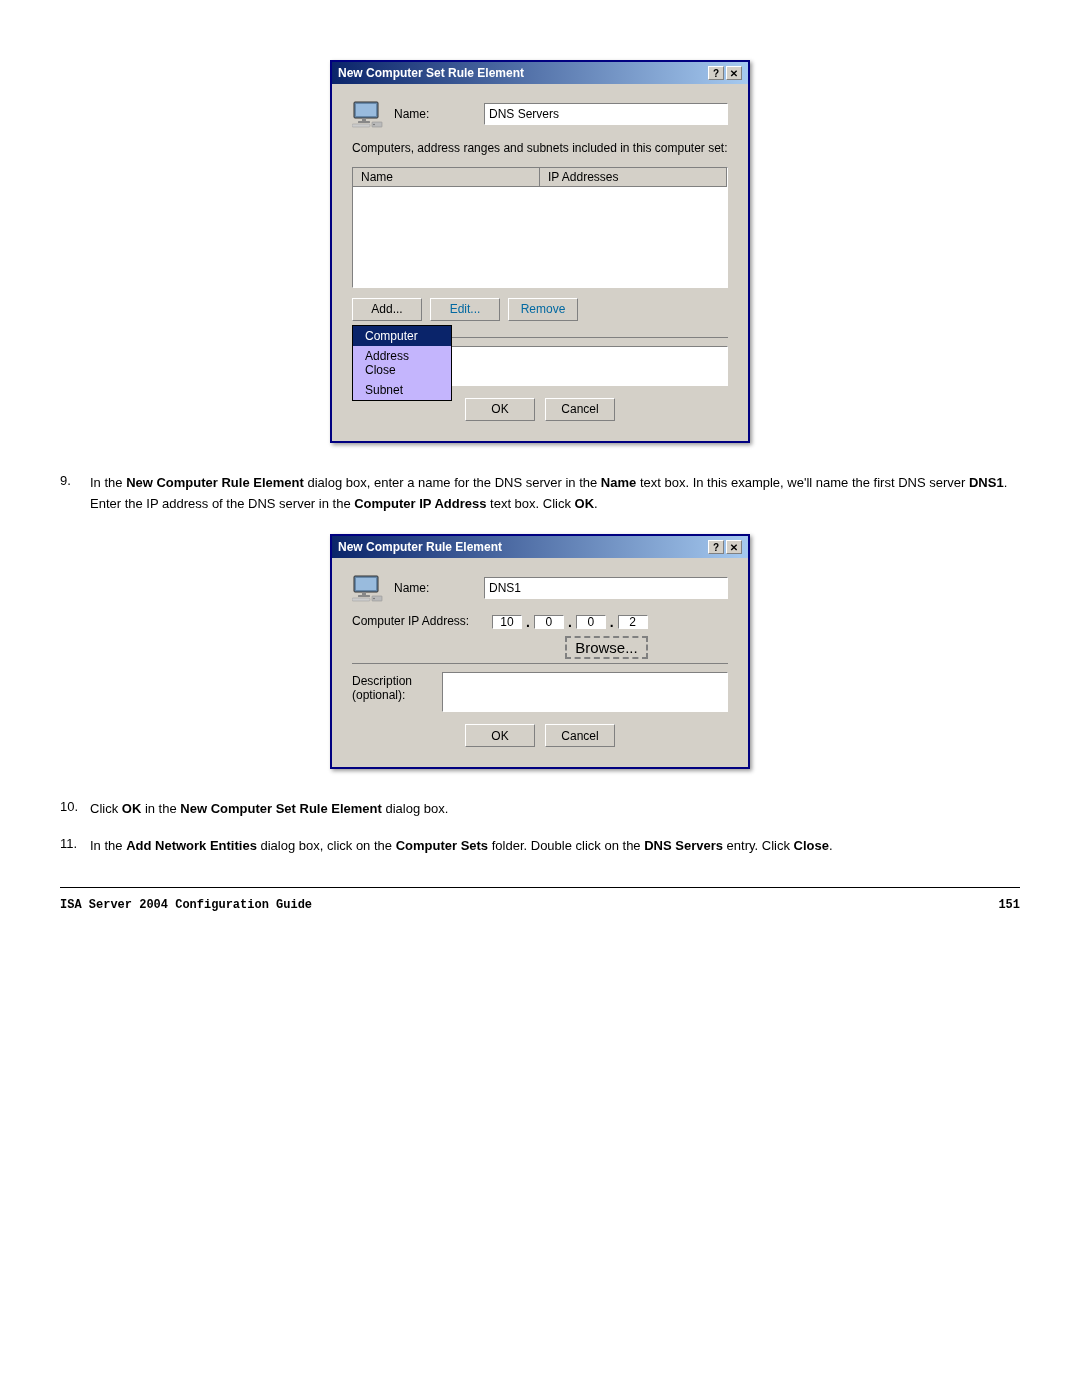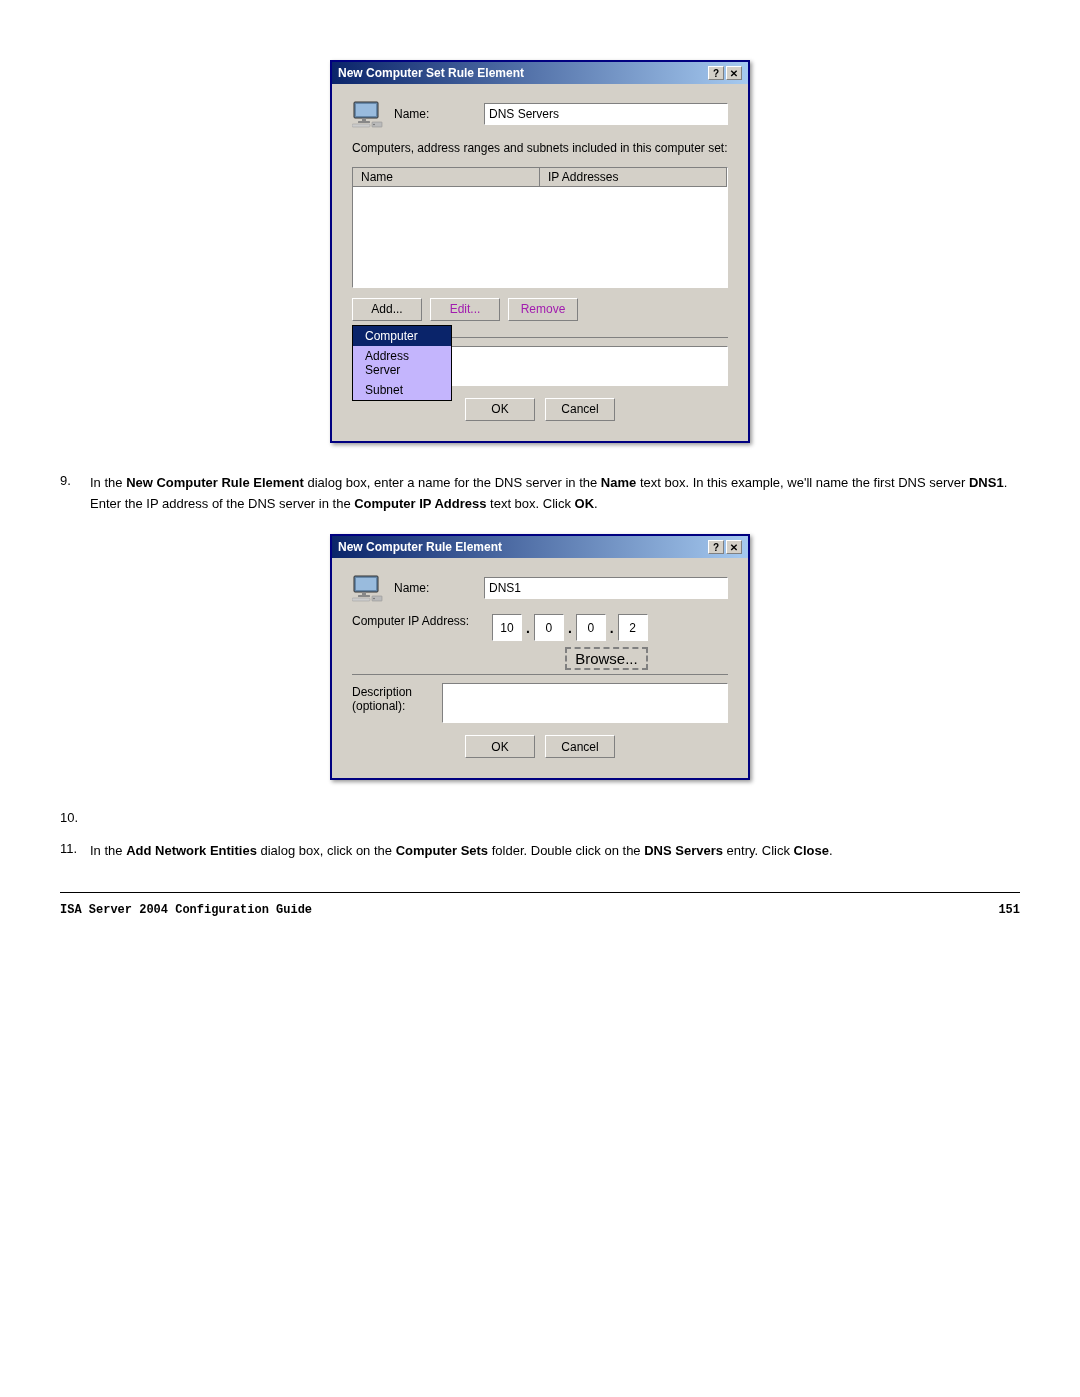--- a/index.html
+++ b/index.html
@@ -139,21 +139,21 @@
       background: #d4d0c8;
       border: 1px solid;
       border-color: #ffffff #808080 #808080 #ffffff;
       font-size: 12px;
       font-family: 'Tahoma', 'Arial', sans-serif;
       cursor: pointer;
       padding: 0 10px;
     }
 
     .win-button:disabled {
-      color: #a21caf;
+      color: #0369a1;
     }
 
     
     .dropdown-menu {
       position: absolute;
       top: 27px;
       left: 0px;
       background: #c4b5fd;
       border: 1px solid #000;
       z-index: 10;
@@ -206,21 +206,21 @@
 
     
     .ip-address-group {
       display: flex;
       align-items: center;
       gap: 2px;
     }
 
     .ip-octet {
       width: 30px;
-      height: 27px;
+      height: 14px;
       background: white;
       border: 1px solid;
       border-color: #808080 #ffffff #ffffff #808080;
       text-align: center;
       font-size: 12px;
       font-family: 'Tahoma', 'Arial', sans-serif;
     }
 
     .ip-dot {
       font-size: 14px;
@@ -337,21 +337,21 @@
           <div class="list-body"></div>
         </div>
 
         <div class="buttons-area-wrapper">
           <div class="buttons-row">
             <div style="position:relative;">
               <button class="win-button">Add...</button>
               
               <div class="dropdown-menu">
                 <div class="dropdown-item selected">Computer</div>
-                <div class="dropdown-item">Address Server</div>
+                <div class="dropdown-item">Address Close</div>
                 <div class="dropdown-item">Subnet</div>
               </div>
             </div>
             <button class="win-button" disabled="">Edit...</button>
             <button class="win-button" disabled="">Remove</button>
           </div>
         </div>
 
         <hr class="separator-line">
 
@@ -430,20 +430,23 @@
         <div class="dialog-footer">
           <button class="win-button">OK</button>
           <button class="win-button">Cancel</button>
         </div>
       </div>
     </div>
   </div>
 
   <div class="step-row">
     <div class="step-num">10.</div>
+    <div class="step-body">
+      Click <strong>OK</strong> in the <strong>New Computer Set Rule Element</strong> dialog box.
+    </div>
   </div>
 
   <div class="step-row">
     <div class="step-num">11.</div>
     <div class="step-body">
       In the <strong>Add Network Entities</strong> dialog box, click on the <strong>Computer Sets</strong> folder. Double click on the <strong>DNS Servers</strong> entry. Click <strong>Close</strong>.
     </div>
   </div>
 
   <hr class="page-divider">

